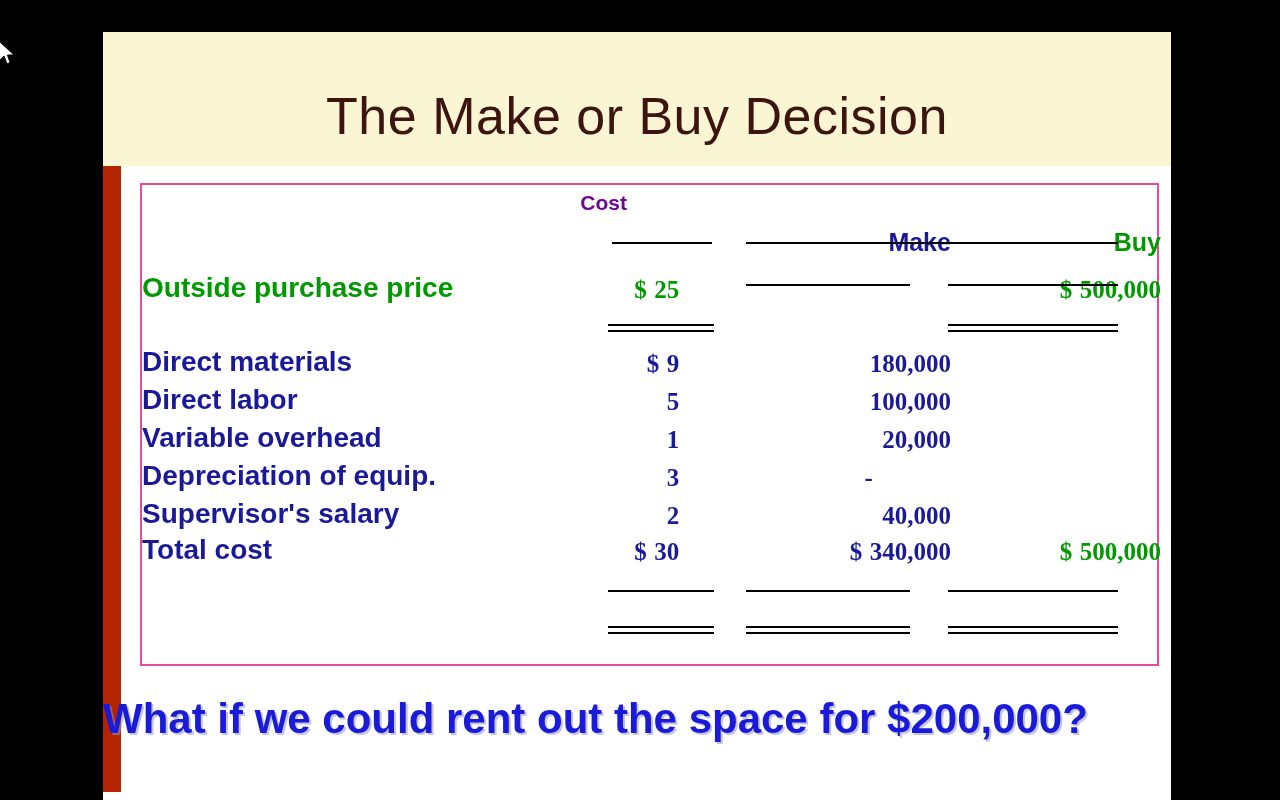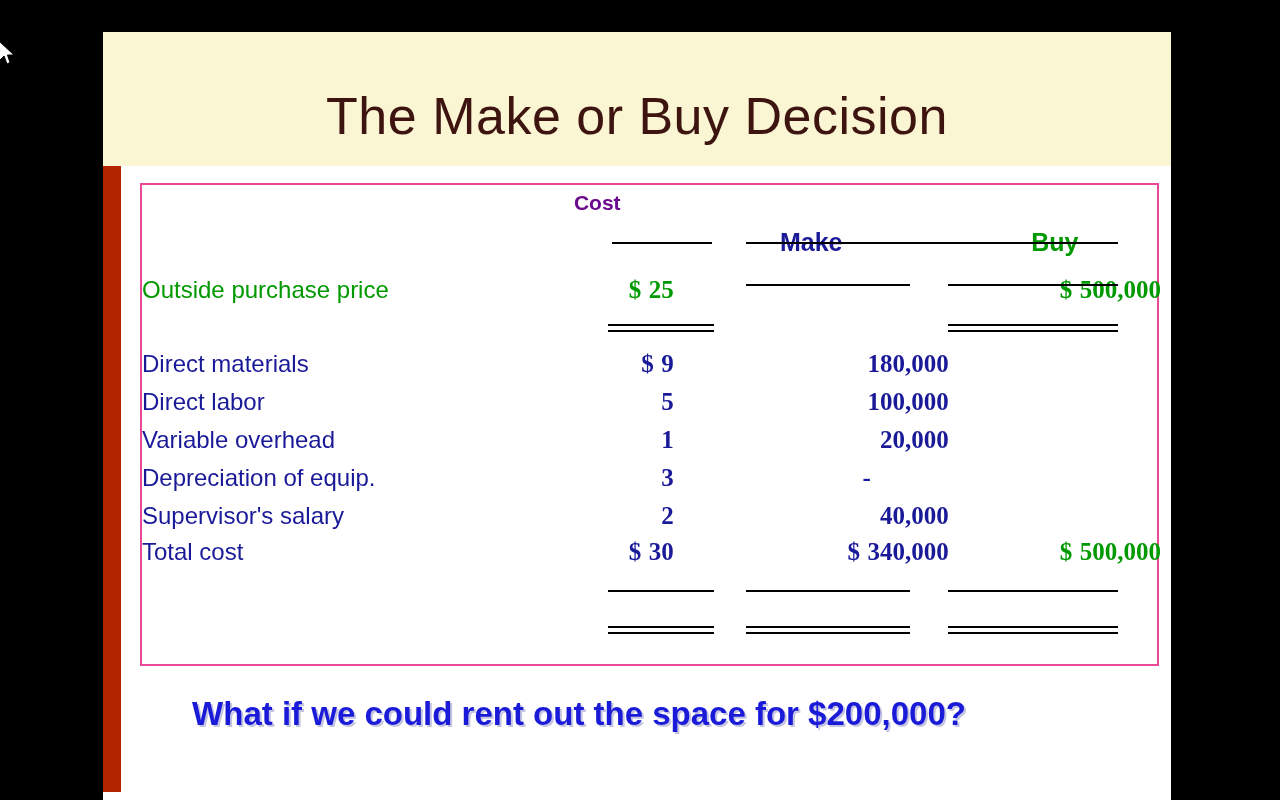--- a/index.html
+++ b/index.html
@@ -119,26 +119,26 @@
     padding-right: 15px;
   }
   .hdr-mid {
     font-size: 25px;
     font-weight: bold;
     text-align: center;
   }
   .hdr-col {
     font-size: 25px;
     font-weight: bold;
-    text-align: center;
+    text-align: right;
   }
 
   .row-label {
-    font-size: 24px;
-    font-weight: normal;
+    font-size: 28px;
+    font-weight: bold;
   }
   .num {
     font-size: 25px;
     font-weight: bold;
     font-family: Liberation Serif, serif;
   }
 
   
   .rule-line {
     position: absolute;
@@ -157,21 +157,21 @@
   .money .ds { display: inline-block; width: 20px; text-align: left; }
 
   
   #question {
     position: absolute;
     left: 0;
     top: 663px;
     width: 952px;
     text-align: center;
     font-family: "Liberation Sans", sans-serif;
-    font-size: 33px;
+    font-size: 42px;
     font-weight: bold;
     color: #1a1aD9;
     text-shadow: 2px 2px 0 rgba(150,150,200,0.55);
     white-space: nowrap;
   }
 
   
   #page-number {
     position: absolute;
     right: 30px;

